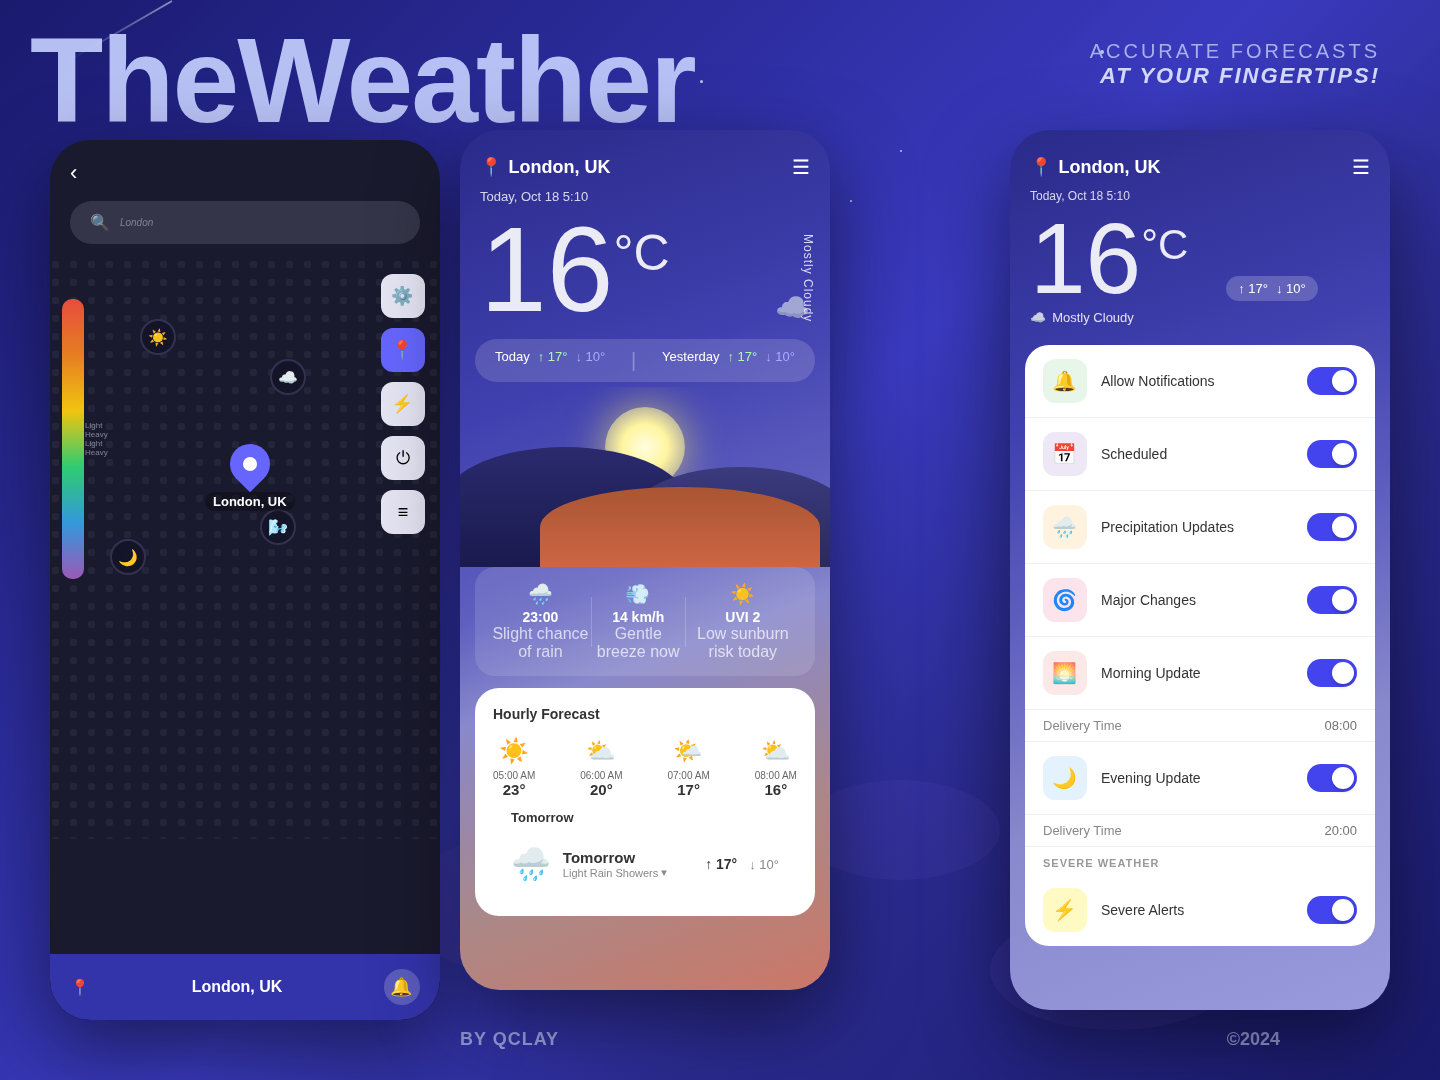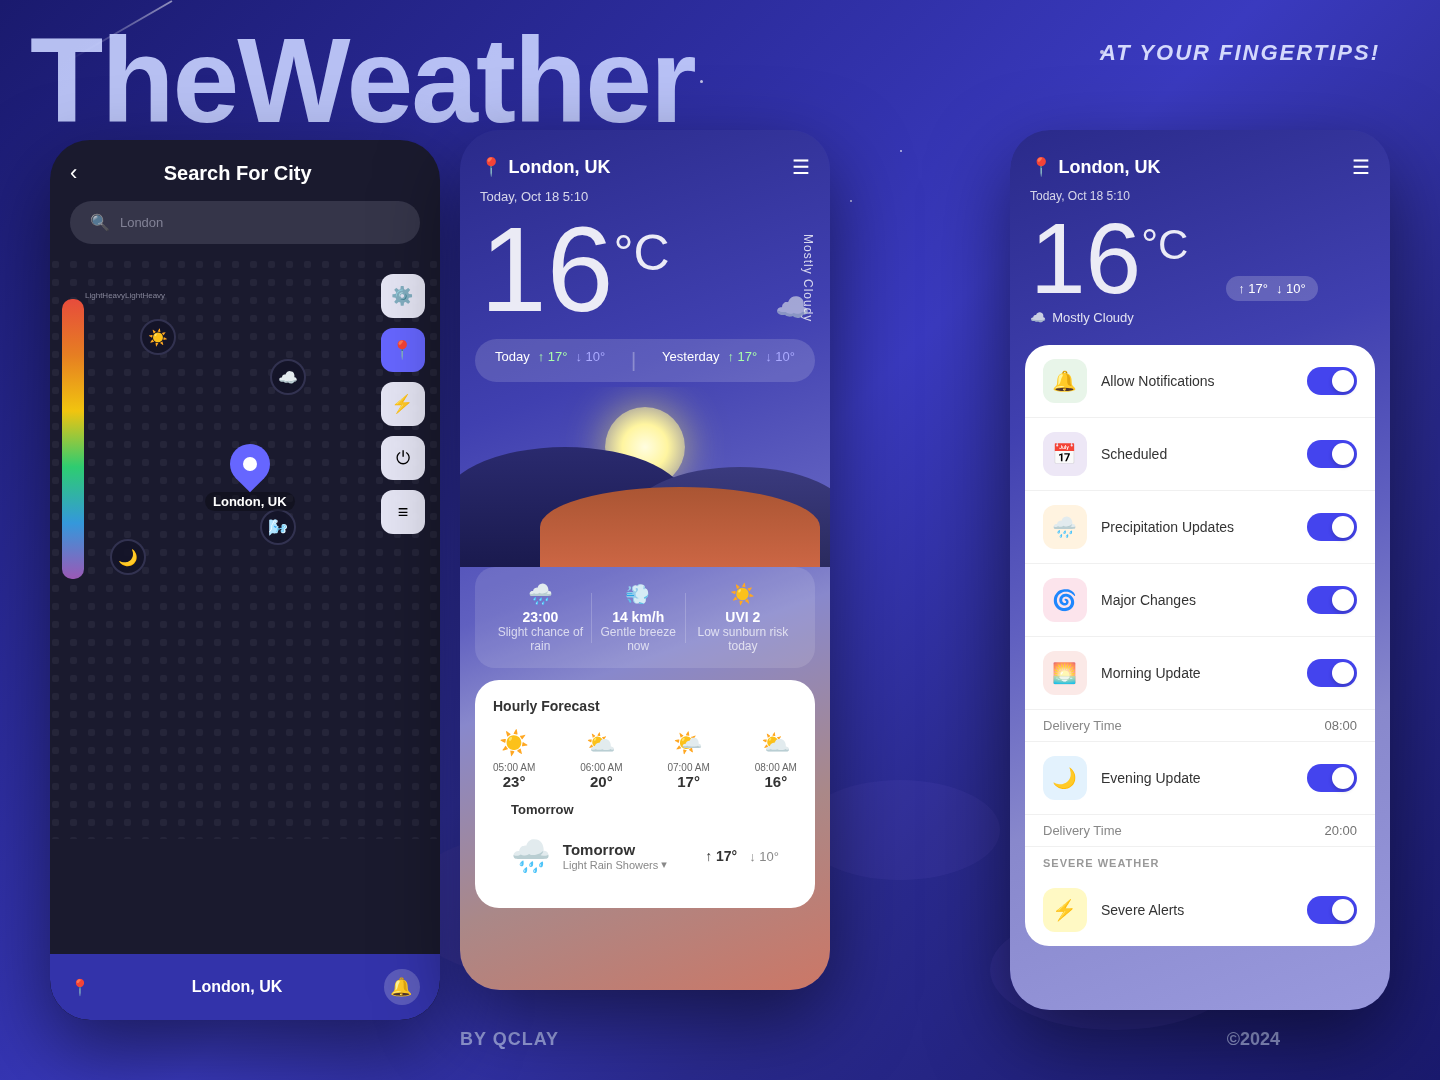--- a/index.html
+++ b/index.html
@@ -153,21 +153,21 @@
     .search-bar {
       margin: 5px 20px 15px;
       background: rgba(60,60,80,0.8);
       border-radius: 30px;
       padding: 12px 20px;
       display: flex;
       align-items: center;
       gap: 10px;
     }
     .search-icon-ph { color: rgba(180,180,200,0.7); font-size: 16px; }
-    .search-text { color: rgba(180,180,200,0.6); font-size: 13px; }
+    .search-text { color: rgba(180,180,200,0.6); font-size: 10px; font-style: italic; }
 
     
     .map-area {
       position: relative;
       height: 580px;
       background: #1a1a2e;
       overflow: hidden;
     }
 
     
@@ -372,21 +372,21 @@
       margin: 0 15px;
       background: rgba(255,255,255,0.12);
       border-radius: 20px;
       padding: 15px;
       display: flex;
       justify-content: space-around;
       align-items: center;
     }
     .detail-item { text-align: center; }
     .detail-value { color: white; font-size: 14px; font-weight: 600; }
-    .detail-sub { color: rgba(255,255,255,0.7); font-size: 12px; }
+    .detail-sub { color: rgba(255,255,255,0.7); font-size: 16px; }
     .detail-icon { font-size: 20px; margin-bottom: 3px; }
     .detail-divider { width: 1px; height: 50px; background: rgba(255,255,255,0.2); }
 
     
     .hourly-section {
       margin: 12px 15px 0;
       background: white;
       border-radius: 24px;
       padding: 18px;
     }
@@ -579,41 +579,41 @@
   <div class="star" style="width:2px;height:2px;top:400px;left:1200px;"></div>
 
   <div style="position:absolute;bottom:100px;left:400px;width:300px;height:150px;background:rgba(100,80,200,0.2);border-radius:50%;pointer-events:none;"></div>
   <div style="position:absolute;bottom:50px;right:200px;width:250px;height:120px;background:rgba(100,80,200,0.15);border-radius:50%;pointer-events:none;"></div>
   <div style="position:absolute;bottom:200px;left:800px;width:200px;height:100px;background:rgba(120,100,220,0.1);border-radius:50%;pointer-events:none;"></div>
 </div>
 
 <div class="header-title">TheWeather</div>
 
 <div class="tagline">
+  <div class="tagline-line1">ACCURATE FORECASTS</div>
   <div class="tagline-line2">AT YOUR FINGERTIPS!</div>
 </div>
 
 <div class="personal-guide">
   <div class="guide-icon">📍</div>
   <div class="guide-text">
     <span>YOUR PERSONAL</span><br>
     <span>DAILY WEATHER</span><br>
     <span>GUIDE!</span>
   </div>
 </div>
 
 <div class="attribution">
   <span class="attribution-by">BY QCLAY</span>
 </div>
 <div class="attribution-year" style="position:absolute;bottom:30px;right:160px;">©2024</div>
 
 <div class="phone1">
   <div class="phone1-header">
     <div class="back-arrow">‹</div>
-    <div class="phone1-title">Search For City</div>
     <div style="width:22px;"></div>
   </div>
 
   <div class="search-bar">
     <span class="search-icon-ph">🔍</span>
     <span class="search-text">London</span>
   </div>
 
   <div class="map-area">
 
@@ -623,21 +623,21 @@
           <rect width="7" height="7" rx="2" fill="rgba(80,80,100,0.7)" x="2" y="2"></rect>
         </pattern>
       </defs>
       <rect width="100%" height="100%" fill="url(#hexPattern)"></rect>
     </svg>
 
     <div class="legend-bar">
       <div class="legend-gradient"></div>
     </div>
 
-    <div style="position:absolute;left:35px;top:32px;height:270px;display:flex;flex-direction:row;justify-content:center;z-index:3;">
+    <div style="position:absolute;left:35px;top:45px;height:270px;display:flex;flex-direction:column;justify-content:center;z-index:3;">
       <div style="font-size:8px;color:rgba(200,200,220,0.6);writing-mode:horizontal-tb;transform:rotate(0deg);">Light</div>
       <div style="font-size:8px;color:rgba(200,200,220,0.6);">Heavy</div>
       <div style="font-size:8px;color:rgba(200,200,220,0.6);">Light</div>
       <div style="font-size:8px;color:rgba(200,200,220,0.6);">Heavy</div>
     </div>
 
     <div class="map-icon" style="left:90px;top:60px;">☀️</div>
     <div class="map-icon" style="left:220px;top:100px;">☁️</div>
     <div class="map-icon" style="left:60px;top:280px;">🌙</div>
     <div class="map-icon" style="left:210px;top:250px;">🌬️</div>

